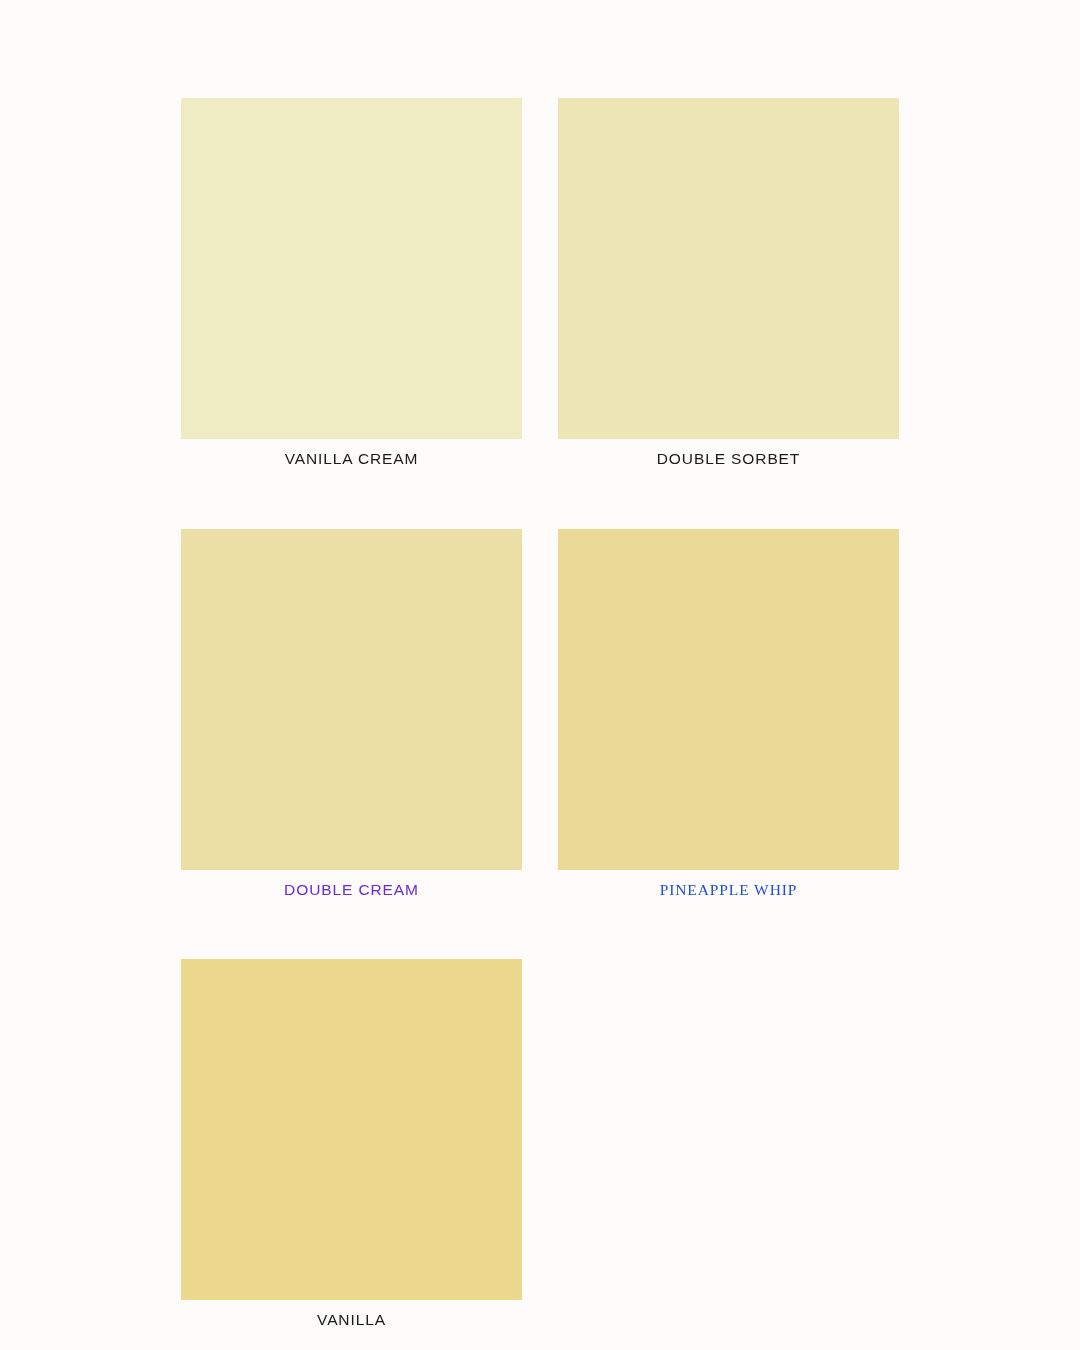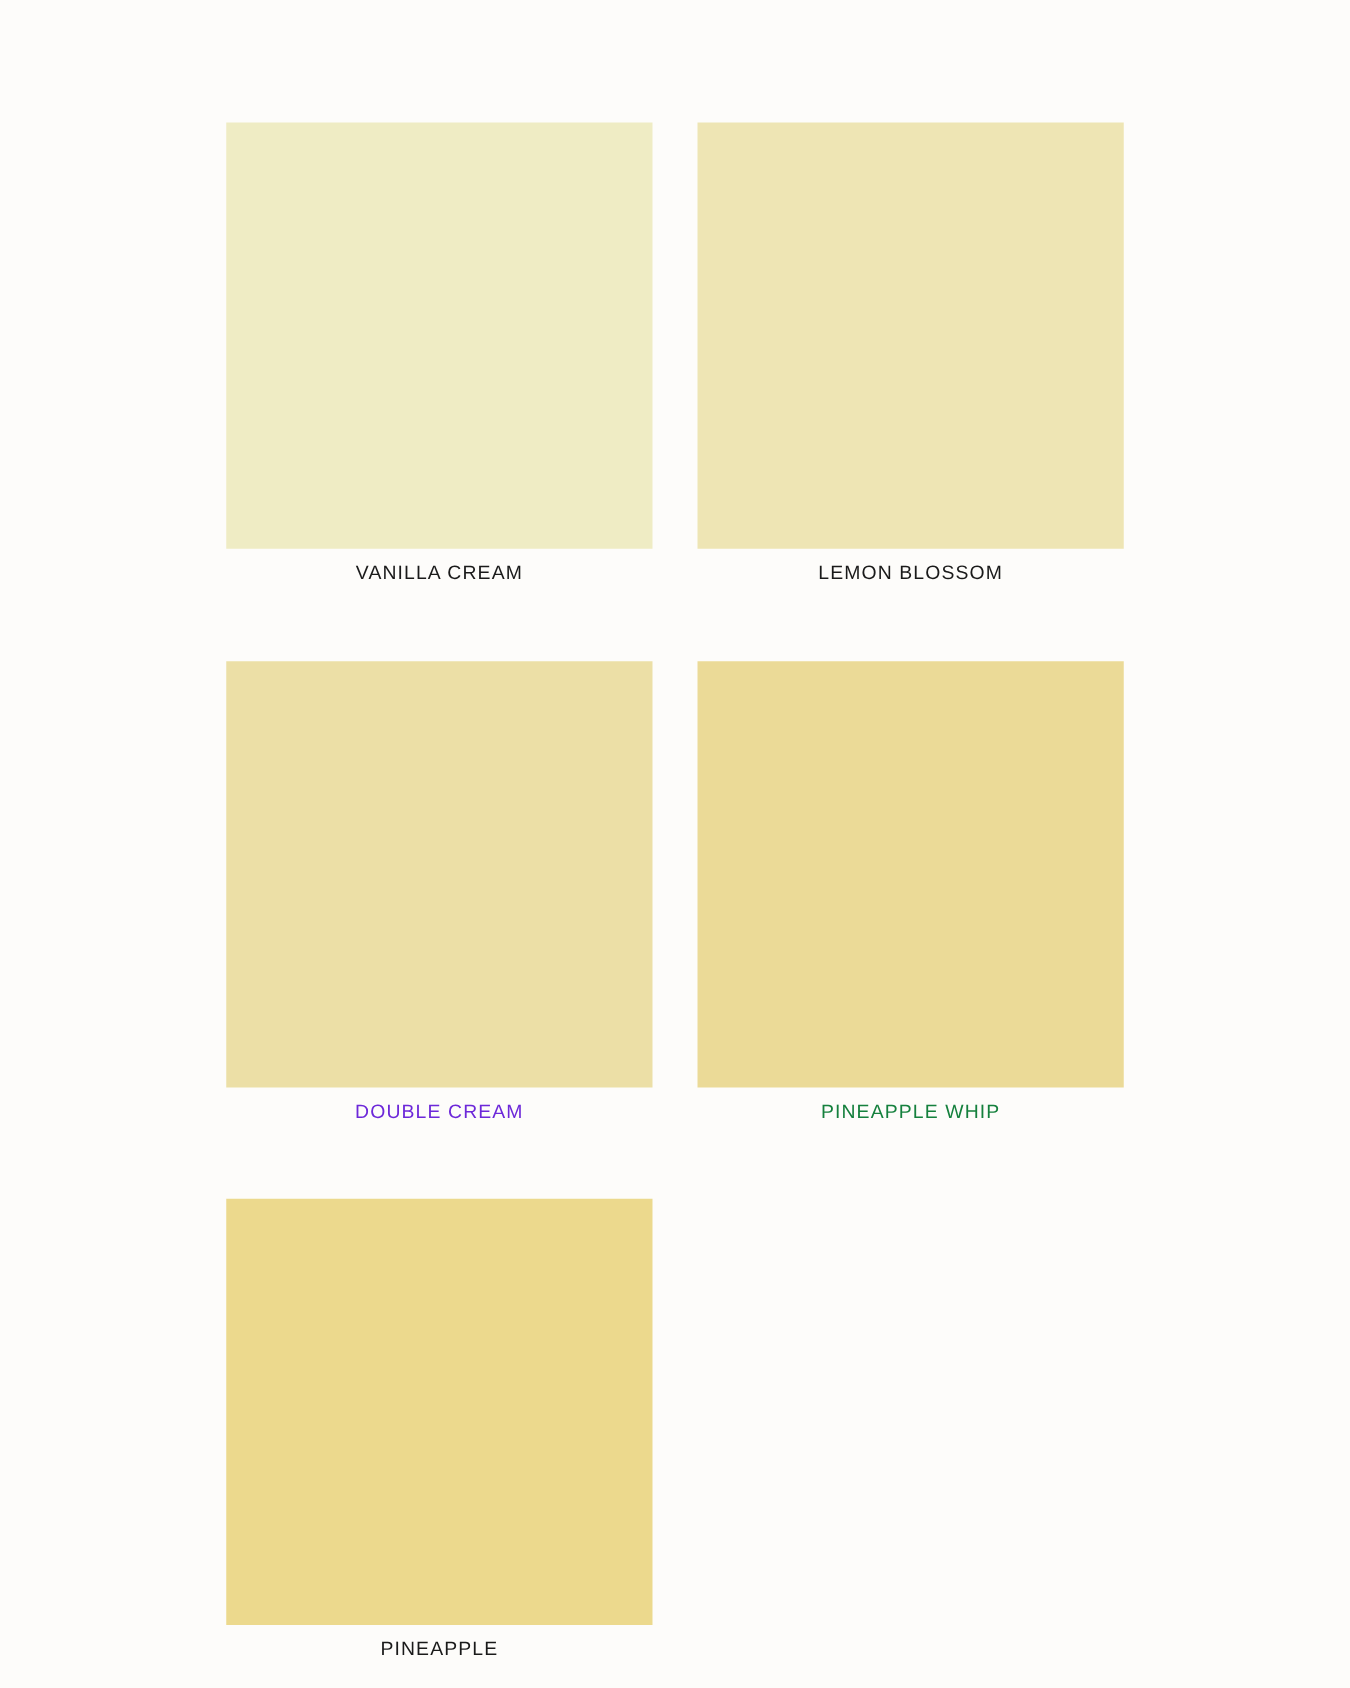--- a/index.html
+++ b/index.html
@@ -63,33 +63,33 @@
 <div class="palette-sheet">
   <div class="swatch-grid">
 
     <div class="swatch-cell">
       <div class="swatch-chip" style="background-color: rgb(239, 236, 196);"></div>
       <div class="swatch-label" style="color: rgb(26, 26, 26);">VANILLA CREAM</div>
     </div>
 
     <div class="swatch-cell">
       <div class="swatch-chip" style="background-color: rgb(238, 229, 180);"></div>
-      <div class="swatch-label" style="color: rgb(26, 26, 26);">LEMON BLOSSOM</div>
+      <div class="swatch-label" style="color: rgb(26, 26, 26);">DOUBLE SORBET</div>
     </div>
 
     <div class="swatch-cell">
       <div class="swatch-chip" style="background-color: rgb(236, 223, 166);"></div>
       <div class="swatch-label" style="color: #6d28d9;">DOUBLE CREAM</div>
     </div>
 
     <div class="swatch-cell">
       <div class="swatch-chip" style="background-color: rgb(235, 218, 151);"></div>
-      <div class="swatch-label" style="color: #15803d;">PINEAPPLE WHIP</div>
+      <div class="swatch-label" style="color: #1d4ed8; font-family: Liberation Serif, serif;">PINEAPPLE WHIP</div>
     </div>
 
     <div class="swatch-cell">
       <div class="swatch-chip" style="background-color: rgb(236, 217, 141);"></div>
-      <div class="swatch-label" style="color: rgb(26, 26, 26);">PINEAPPLE</div>
+      <div class="swatch-label" style="color: rgb(26, 26, 26);">VANILLA</div>
     </div>
 
 
   </div>
 </div>
 
 </body></html>

